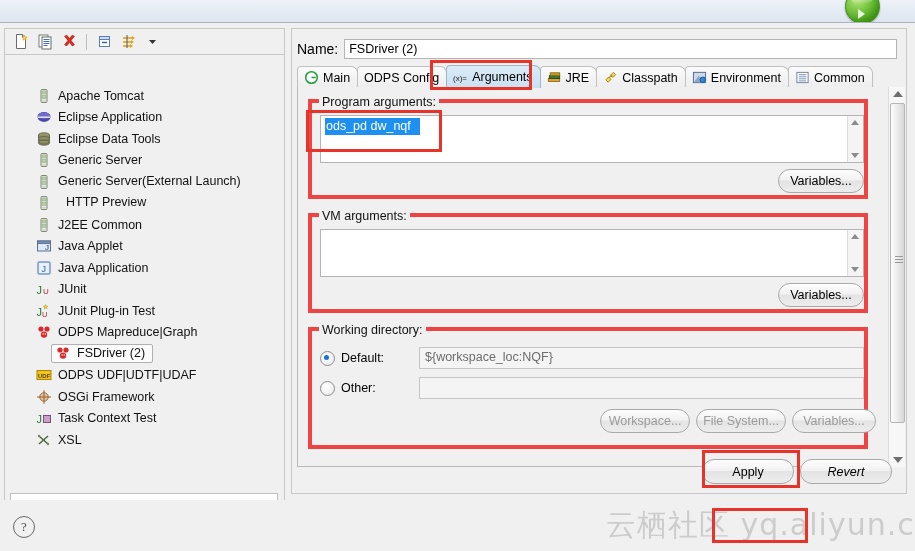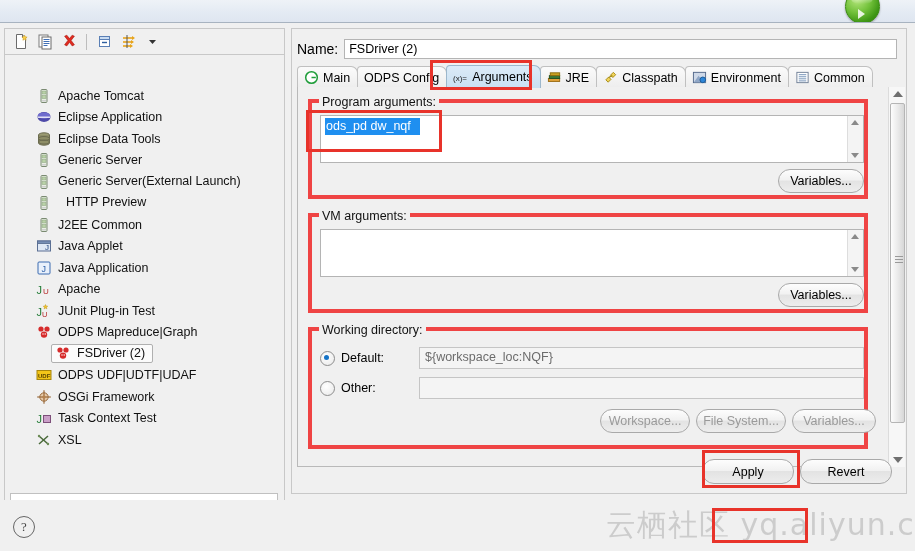--- a/index.html
+++ b/index.html
@@ -480,21 +480,21 @@
               </svg></span>
             <span>Java Application</span>
           </div>
         </div>
         <div class="tree-row">
           <div class="" style="display: flex; align-items: center;">
             <span class="ico"><svg width="16" height="16" viewBox="0 0 16 16">
                 <text x="0.5" y="12.5" font-size="11" font-family="sans-serif" fill="#1f7a33">J</text>
                 <text x="7" y="13" font-size="8" font-family="sans-serif" fill="#b52a2a">U</text>
               </svg></span>
-            <span>Apache</span>
+            <span>JUnit</span>
           </div>
         </div>
         <div class="tree-row">
           <div class="" style="display: flex; align-items: center;">
             <span class="ico"><svg width="16" height="16" viewBox="0 0 16 16">
                 <text x="0.5" y="13" font-size="11" font-family="sans-serif" fill="#1f7a33">J</text>
                 <text x="6" y="13.5" font-size="7.5" font-family="sans-serif" fill="#b52a2a">U</text>
                 <path d="M9.5 1.5l.7 1.5 1.6.2-1.2 1.1.3 1.6-1.4-.8-1.4.8.3-1.6-1.2-1.1 1.6-.2z" fill="#f2c230" stroke="#b38f12" stroke-width=".4"></path>
               </svg></span>
             <span>JUnit Plug-in Test</span>
@@ -687,21 +687,21 @@
         <div class="grip">
           <i></i>
             <i></i>
             <i></i>
         </div>
       </div>
       <div class="arr dn"></div>
     </div>
 
     <div class="btn" style="position:absolute; left:410px; top:430px; width:92px; height:25px;">Apply</div>
-    <div class="btn" style="position:absolute; left:508px; top:430px; width:92px; height:25px;">Revert</div>
+    <div class="btn" style="position:absolute; left:508px; top:430px; width:92px; height:25px;font-style:italic;">Revert</div>
   </div>
 
   <div class="footer">
     <div class="help-icon">?</div>
 
   </div>
 
   <div class="watermark">云栖社区 yq.aliyun.com</div>
 
   <div class="redbox" style="left:430px; top:60px; width:102px; height:30px;"></div>

